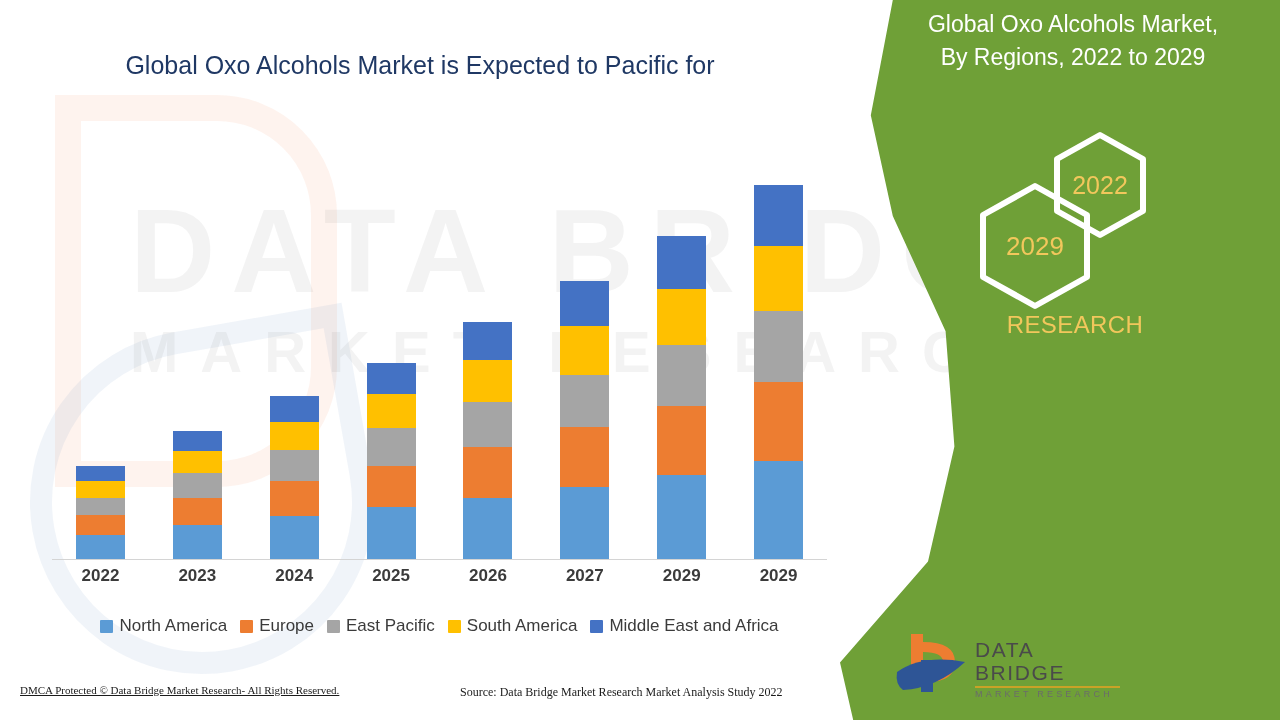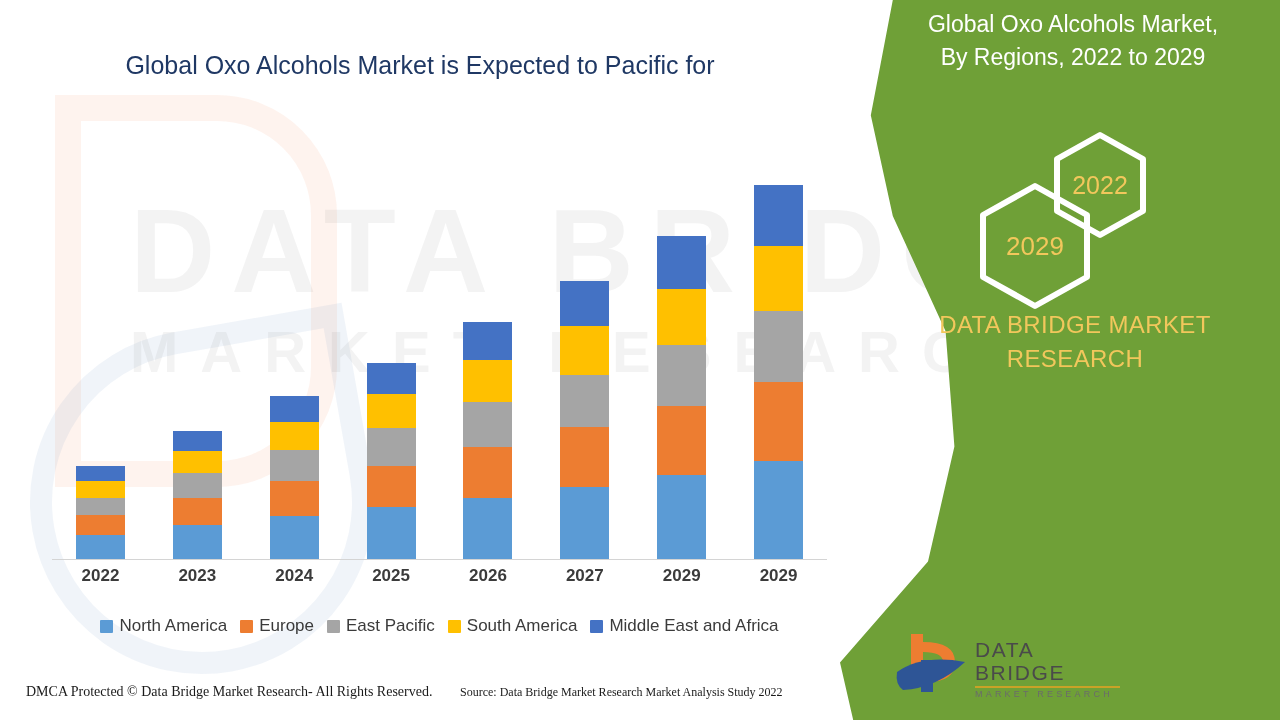--- a/index.html
+++ b/index.html
@@ -60,22 +60,22 @@
 
   
   .legend{position:absolute;left:52px;top:616px;width:775px;
           display:flex;justify-content:center;align-items:center;gap:13px;}
   .leg-item{display:flex;align-items:center;gap:6px;}
   .leg-swatch{width:13px;height:13px;display:block;border-radius:1px;}
   .leg-text{font-size:17px;color:#3b3b3b;white-space:nowrap;}
 
   
   .footer-left{
-    position:absolute;left:26px;top:684px;
-    font-family:"Liberation Serif", serif;font-size:14px;color:#1a1a1a;white-space:nowrap;
+    position:absolute;left:20px;top:684px;
+    font-family:"Liberation Serif", serif;font-size:11px;color:#1a1a1a;white-space:nowrap;text-decoration:underline;
   }
   .footer-source{
     position:absolute;left:460px;top:685px;
     font-family:"Liberation Serif", serif;font-size:12px;color:#1a1a1a;white-space:nowrap;
   }
 
   
   #green-panel{
     position:absolute;right:0;top:0;width:440px;height:720px;
     background:#6FA037;
@@ -265,21 +265,20 @@
     </div>
     <div class="hex" id="hex-2029">
       <svg viewBox="0 0 120 132" width="120" height="132">
         <polygon points="60,6 112,35 112,97 60,126 8,97 8,35" fill="none" stroke="#ffffff" stroke-width="6" stroke-linejoin="round"></polygon>
       </svg>
       <span>2029</span>
     </div>
   </div>
 
   <div class="brand-text">
-    <div>DATA BRIDGE MARKET</div>
     <div>RESEARCH</div>
   </div>
 
   <div id="logo">
     <div class="logo-mark">
       <svg viewBox="0 0 78 66" width="78" height="66">
         <path d="M30 2 L30 50 L18 50 L18 2 Z" fill="#ED7D31"></path>
         <path d="M30 10 Q62 10 62 30 Q62 50 34 50 L34 40 Q50 40 50 30 Q50 20 30 20 Z" fill="#ED7D31"></path>
         <path d="M4 40 Q30 22 72 30 Q44 56 10 58 Q2 52 4 40 Z" fill="#2E5596"></path>
         <path d="M28 28 L40 28 L40 60 L28 60 Z" fill="#2E5596"></path>

